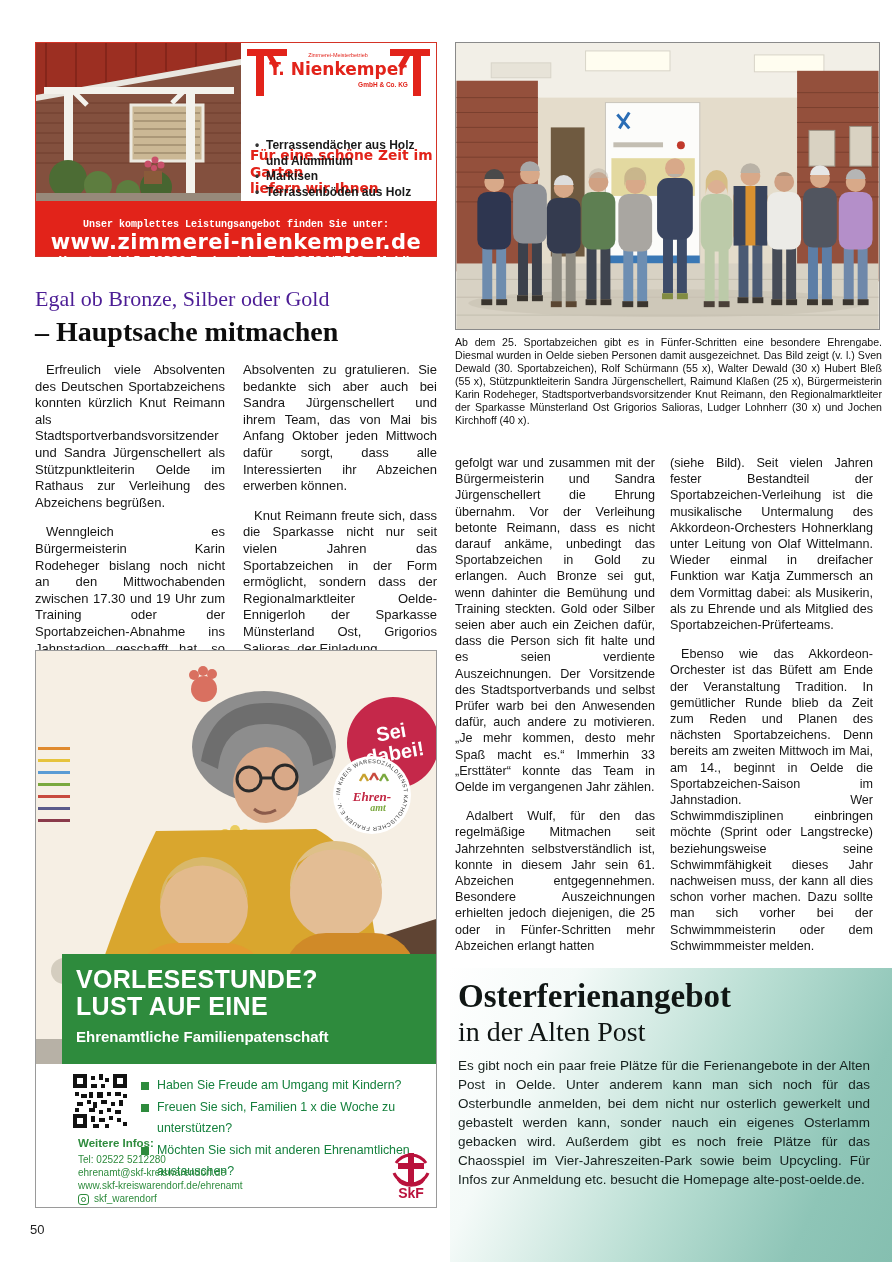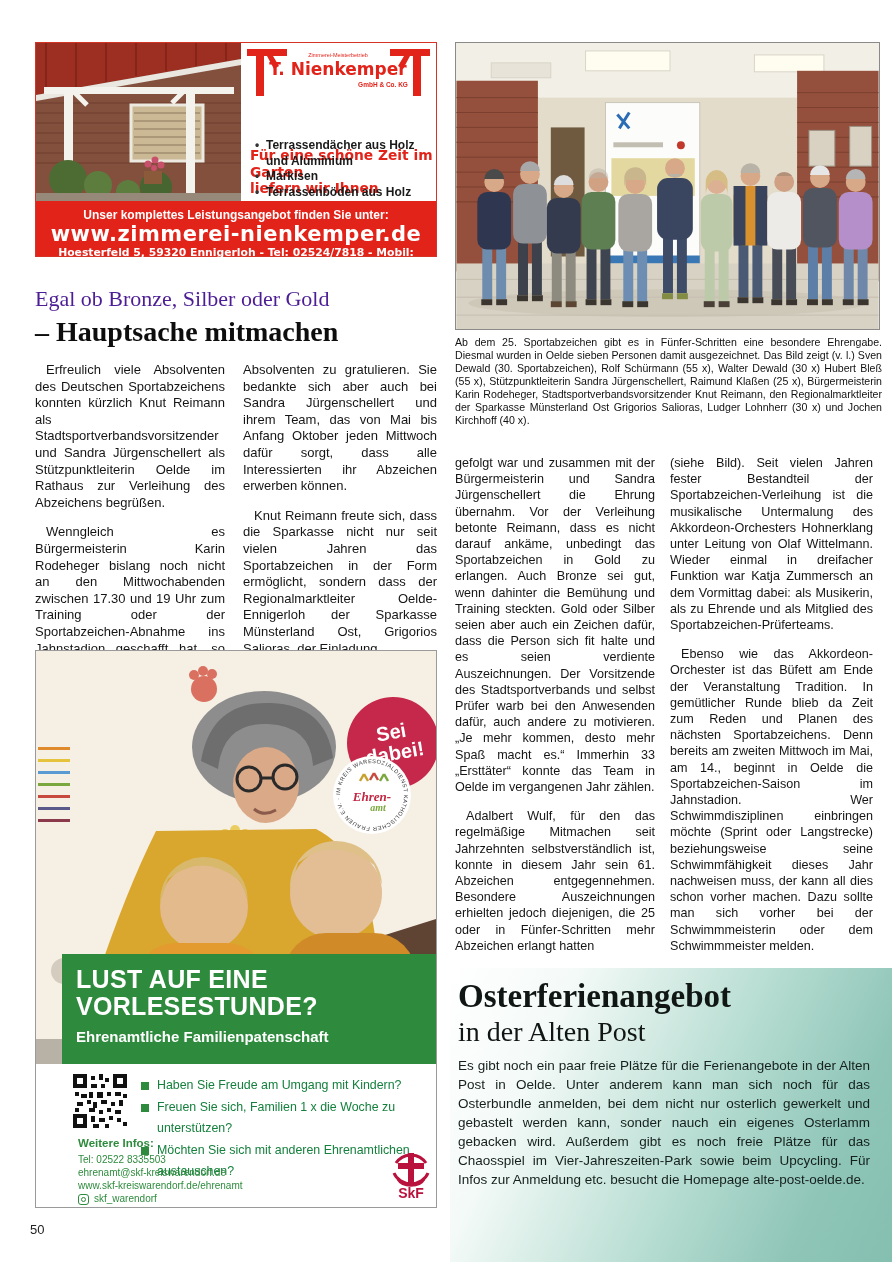--- a/index.html
+++ b/index.html
@@ -109,21 +109,21 @@
         <div>liefern wir Ihnen gerne:</div>
       </div>
       <ul class="ad1-bullets abs" style="left:12px;top:95px;width:180px;">
         <li>Terrassendächer aus Holz und Aluminium</li>
         <li>Markisen</li>
         <li>Terrassenböden aus Holz und Kunststoff</li>
       </ul>
     </div>
 
     <div id="ad1-banner" class="abs" style="left:0;top:158px;width:400px;height:55px;">
-      <div style="font-size:12px;padding-top:7px;font-family:Liberation Sans, sans-serif;">Unser komplettes Leistungsangebot finden Sie unter:</div>
+      <div style="font-size:10px;padding-top:18px;font-family:Liberation Mono, monospace;">Unser komplettes Leistungsangebot finden Sie unter:</div>
       <div style="font-size:21px;letter-spacing:0.5px;font-family:'DejaVu Sans',sans-serif;">www.zimmerei-nienkemper.de</div>
       <div style="font-size:10.8px;font-family:'DejaVu Sans',sans-serif;">Hoesterfeld 5, 59320 Ennigerloh - Tel: 02524/7818 - Mobil: 0176/70708223</div>
     </div>
   </div>
 
   <div class="abs" style="left:455px;top:42px;width:425px;height:288px;border:1px solid #8a8a8a;box-sizing:border-box;">
     <svg width="423" height="286" viewBox="0 0 425 288">
       <rect width="425" height="288" fill="#e4dccb"></rect>
       <rect x="0" y="0" width="425" height="55" fill="#f2efe7"></rect>
       <rect x="130" y="8" width="85" height="20" fill="#fffdf0" stroke="#d8d4c8"></rect>
@@ -378,22 +378,22 @@
           <path d="M38 25 l4 -7 M42 18 l4 7" stroke="#c84a3e"></path>
           <path d="M48 26 l4 -7 M52 19 l4 7" stroke="#7aa83e"></path>
         </g>
         <text x="40" y="46" text-anchor="middle" font-size="13" font-style="italic" font-weight="bold" fill="#c22844" font-family="Liberation Serif,serif">Ehren-</text>
         <text x="46" y="56" text-anchor="middle" font-size="10" font-style="italic" font-weight="bold" fill="#7aa83e" font-family="Liberation Serif,serif">amt</text>
       </svg>
     </div>
 
     <div id="skf-banner" class="abs" style="left:26px;top:303px;width:374px;height:110px;">
       <div style="padding:12px 0 0 14px;font-weight:bold;font-size:25px;line-height:27px;letter-spacing:0.3px;">
+        <div>VORLESESTUNDE?</div>
         <div>LUST AUF EINE</div>
-        <div>VORLESESTUNDE?</div>
       </div>
       <div style="padding:8px 0 0 14px;font-weight:bold;font-size:15px;">Ehrenamtliche Familienpatenschaft</div>
     </div>
 
     <div class="abs" style="left:37px;top:423px;width:54px;height:54px;">
       <svg width="54" height="54" viewBox="0 0 27 27">
         <rect width="27" height="27" fill="#fff"></rect>
         <g fill="#111">
           <rect x="0" y="0" width="7" height="7"></rect>
             <rect x="20" y="0" width="7" height="7"></rect>
@@ -434,21 +434,21 @@
         </g>
       </svg>
     </div>
     <ul class="skf-bullets abs" style="left:105px;top:424px;width:290px;">
       <li>Haben Sie Freude am Umgang mit Kindern?</li>
       <li>Freuen Sie sich, Familien 1 x die Woche zu unterstützen?</li>
       <li>Möchten Sie sich mit anderen Ehrenamtlichen austauschen?</li>
     </ul>
     <div class="abs skf-green" style="left:42px;top:486px;font-weight:bold;font-size:11.5px;">Weitere Infos:</div>
     <div class="abs skf-green" style="left:42px;top:503px;font-size:10px;line-height:12.8px;">
-      <div>Tel: 02522 8335503</div>
+      <div>Tel: 02522 5212280</div>
       <div>ehrenamt@skf-kreiswarendorf.de</div>
       <div>www.skf-kreiswarendorf.de/ehrenamt</div>
       <div style="display:flex;align-items:center;gap:5px;margin-top:1px;">
         <span style="display:inline-block;width:9px;height:9px;border:1.5px solid #2e8b3d;border-radius:3px;position:relative;">
             <span style="position:absolute;left:2px;top:2px;width:3px;height:3px;border:1px solid #2e8b3d;border-radius:50%;"></span>
           </span>
         <span>skf_warendorf</span>
       </div>
       <div style="display:flex;align-items:center;gap:5px;margin-top:1px;">
 

